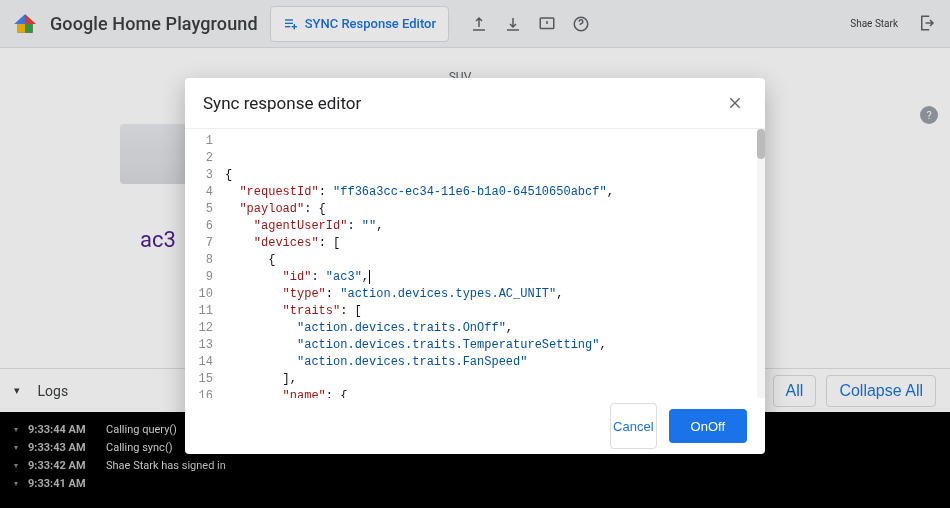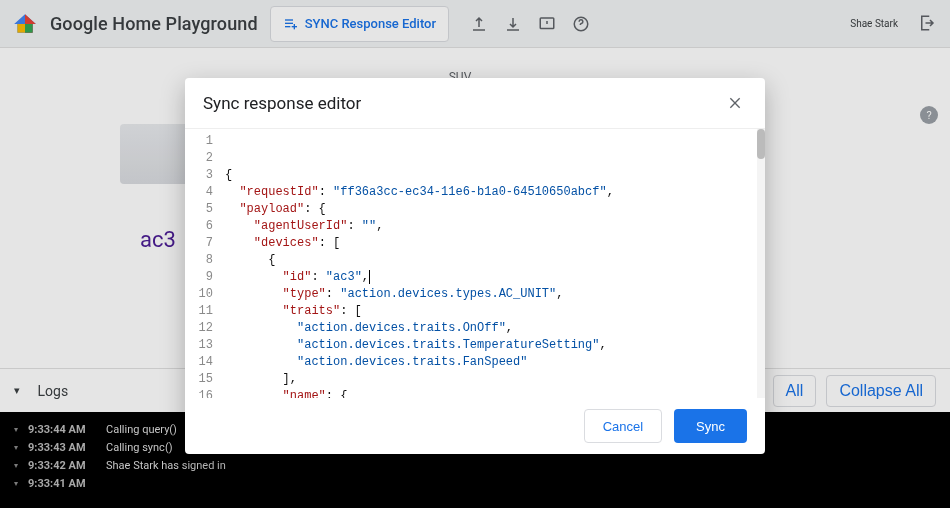--- a/index.html
+++ b/index.html
@@ -114,21 +114,21 @@
     position:absolute; right:0; top:0; bottom:0; width:8px; background:#f4f4f4;
   }
   .code-thumb { position:absolute; top:0; width:8px; height:30px; background:#bbb; border-radius:4px; }
   .tk-key { color: #a31515; }       
   .tk-str { color: #0451a5; }
   .modal-footer {
     height: 56px; display: flex; align-items: center; justify-content: flex-end;
     gap: 12px; padding: 0 18px;
   }
   .btn-cancel {
-    height: 34px; padding: 0 18px; border: 1px solid #dadce0; background: #fff;
+    height: 46px; padding: 0 2px; border: 1px solid #dadce0; background: #fff;
     color: #1a73e8; font-size: 13px; border-radius: 4px; cursor: pointer;
   }
   .btn-save {
     height: 34px; padding: 0 22px; border: none; background: #1a73e8;
     color: #fff; font-size: 13px; font-weight: 500; border-radius: 4px; cursor: pointer;
   }
   .cursor-line { display:inline-block; border-right:1px solid #000; height:14px; vertical-align:middle; }
 </style>
 </head>
 <body>
@@ -262,16 +262,16 @@
           <div>16</div>
         </div>
       <div class="code" id="code">
         <div>{</div><div>  <span class="tk-key">"requestId"</span>: <span class="tk-str">"ff36a3cc-ec34-11e6-b1a0-64510650abcf"</span>,</div><div>  <span class="tk-key">"payload"</span>: {</div><div>    <span class="tk-key">"agentUserId"</span>: <span class="tk-str">""</span>,</div><div>    <span class="tk-key">"devices"</span>: [</div><div>      {</div><div>        <span class="tk-key">"id"</span>: <span class="tk-str">"ac3"</span>,<span class="cursor-line"></span></div><div>        <span class="tk-key">"type"</span>: <span class="tk-str">"action.devices.types.AC_UNIT"</span>,</div><div>        <span class="tk-key">"traits"</span>: [</div><div>          <span class="tk-str">"action.devices.traits.OnOff"</span>,</div><div>          <span class="tk-str">"action.devices.traits.TemperatureSetting"</span>,</div><div>          <span class="tk-str">"action.devices.traits.FanSpeed"</span></div><div>        ],</div><div>        <span class="tk-key">"name"</span>: {</div><div class="code-scroll">
           <div class="code-thumb"></div>
         </div>
       </div>
     </div>
     <div class="modal-footer">
       <button class="btn-cancel">Cancel</button>
-      <button class="btn-save">Sync</button>
+      <button class="btn-save">OnOff</button>
     </div>
   </div>
 </div>
 
 </body></html>

